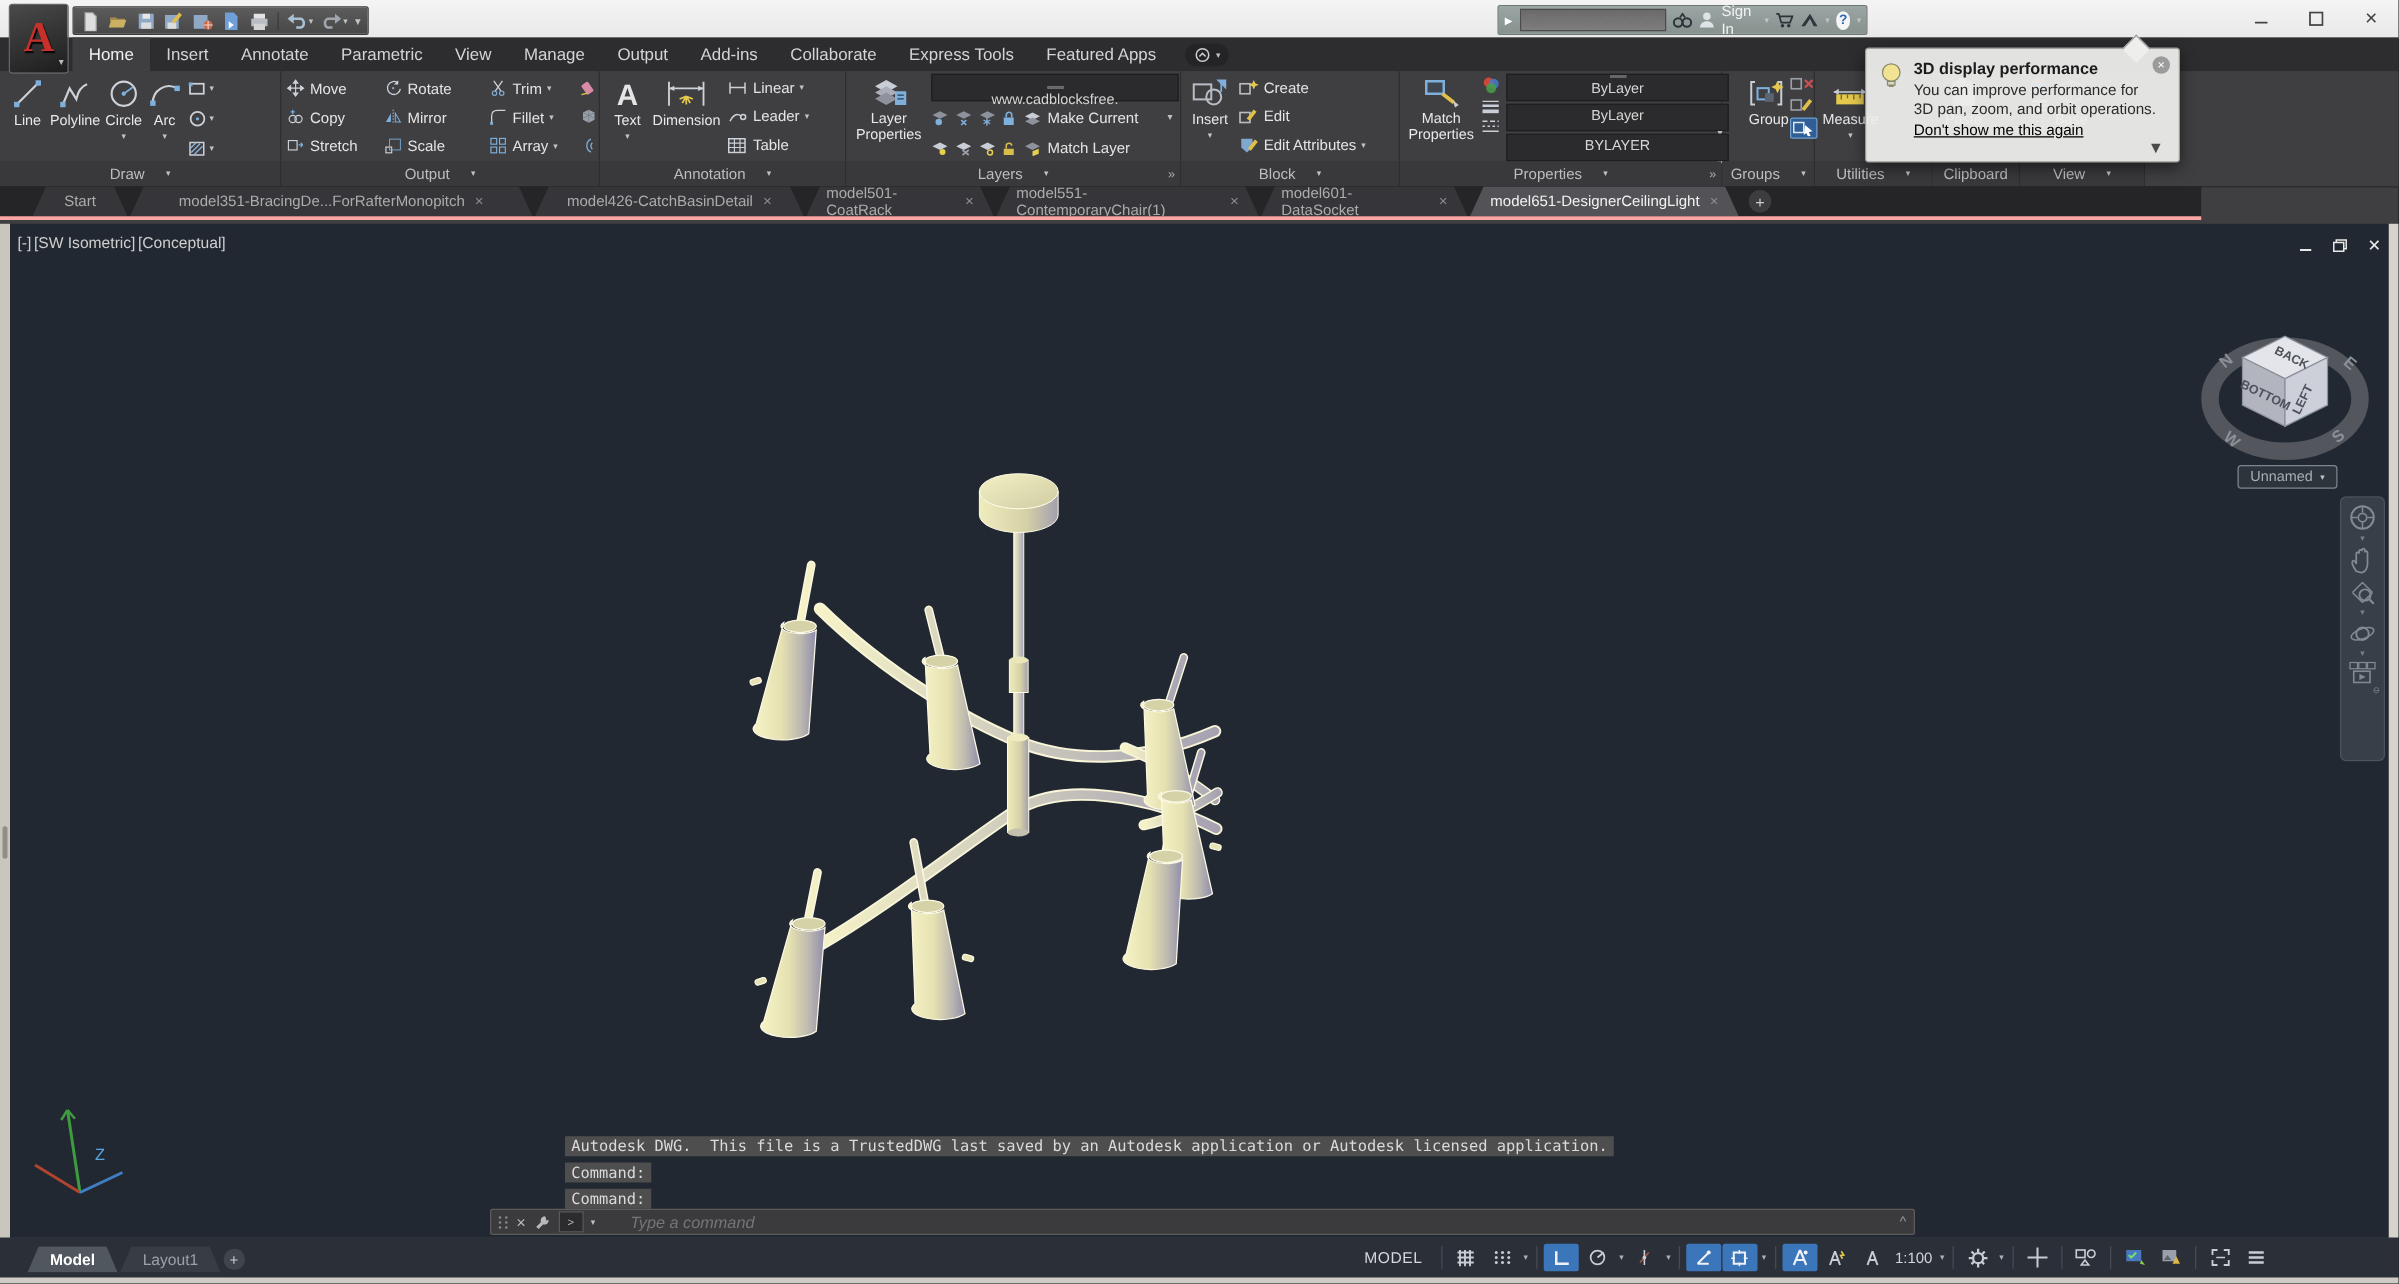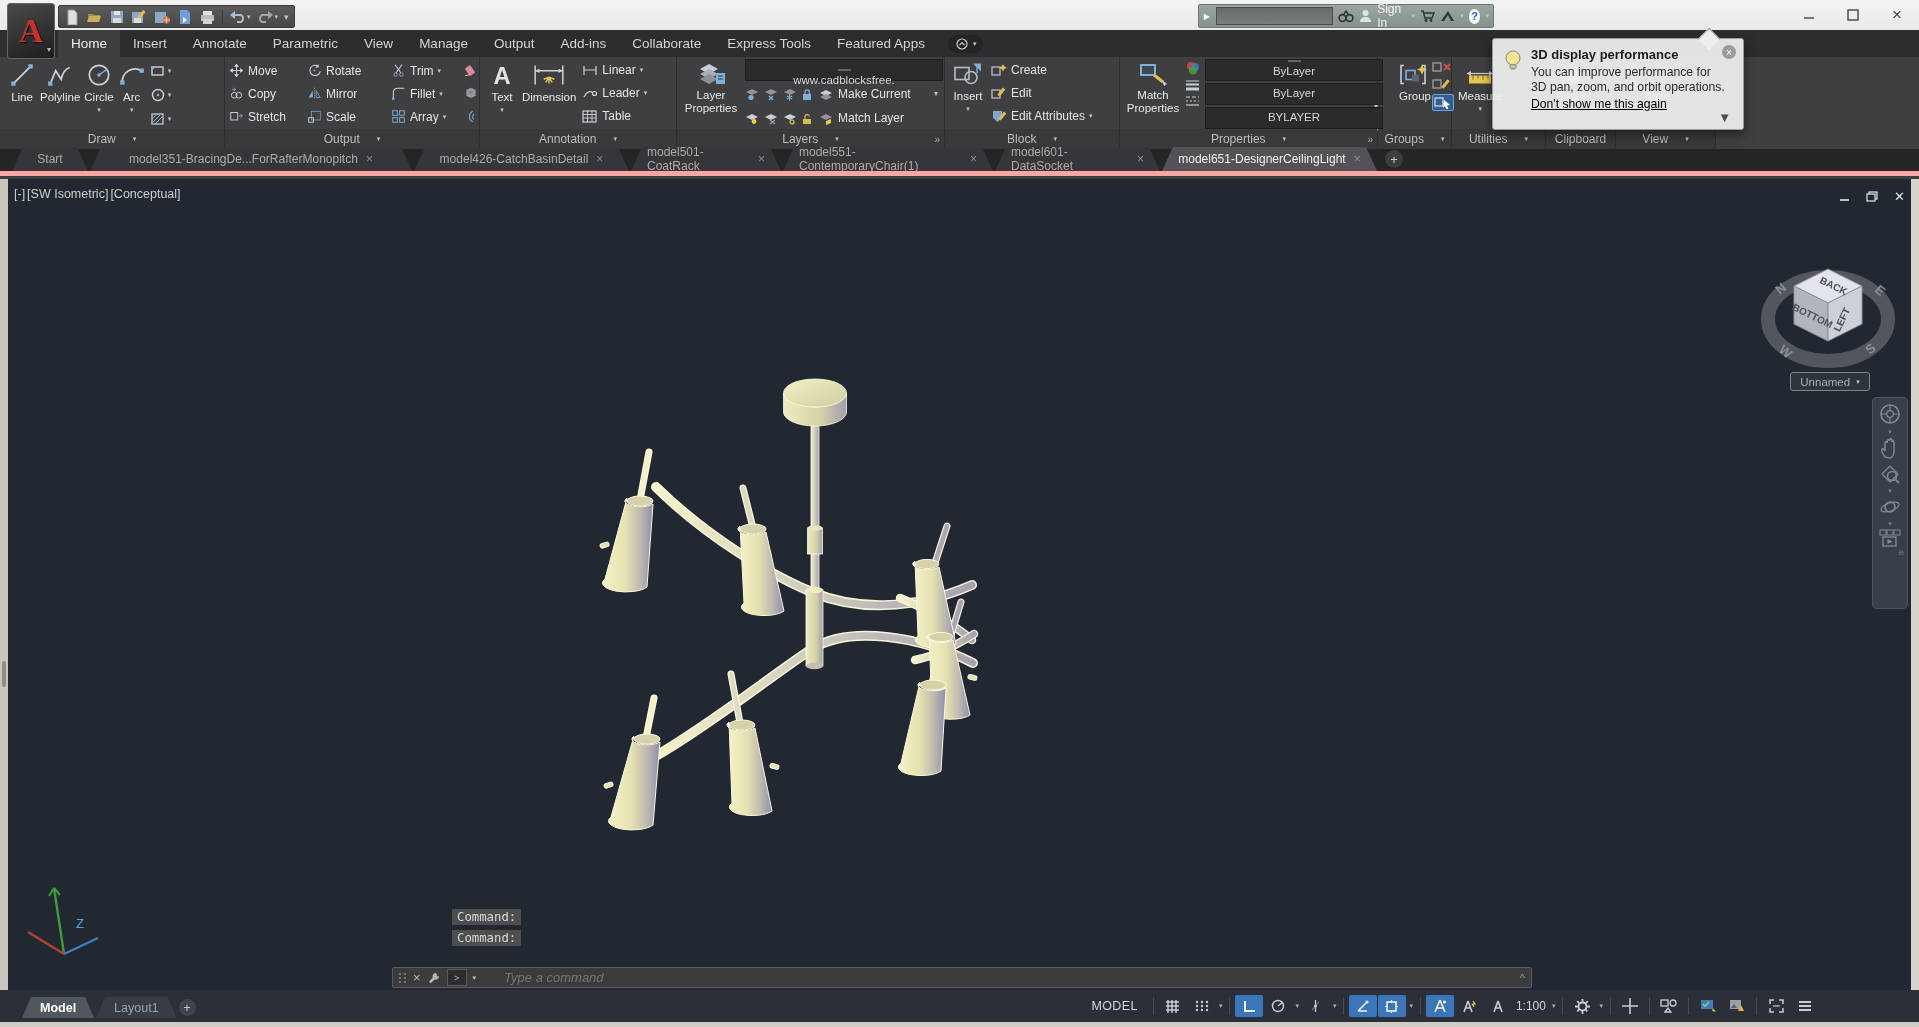--- a/index.html
+++ b/index.html
@@ -37,21 +37,21 @@
   .pfoot .exp{position:absolute;right:4px;color:#a8a8a8;font-size:10px;}
   .pbody{position:absolute;left:0;top:0;width:100%;height:72px;display:flex;align-items:flex-start;}
   .bigbtn{display:flex;flex-direction:column;align-items:center;padding-top:4px;gap:2px;color:#e8e8e8;font-size:11.5px;line-height:1.1;text-align:center;}
   .srow{display:flex;align-items:center;gap:4px;height:22px;color:#e4e4e4;font-size:12px;white-space:nowrap;}
   .mini{display:flex;align-items:center;gap:2px;height:22px;}
   .col{display:flex;flex-direction:column;justify-content:flex-start;}
   .combo{height:20px;background:#2b2b2d;border:1px solid #1e1e1f;display:flex;align-items:center;gap:3px;padding:0 4px;color:#d6d6d6;font-size:11.5px;flex-direction:column;}
   .combo .dd{margin-left:auto;color:#c0c0c0;font-size:8px;}
   .swatch{width:11px;height:11px;background:#9aa0a8;border:1px solid #63676d;}
   
-  .doctabs{position:absolute;left:0;top:149px;width:1919px;height:27px;background:#252527;display:flex;align-items:flex-end;padding-left:12px;box-sizing:border-box;border-bottom:5px solid #fca5a5;}
+  .doctabs{position:absolute;left:0;top:149px;width:1761px;height:27px;background:#252527;display:flex;align-items:flex-end;padding-left:26px;box-sizing:border-box;border-bottom:3px solid #fca5a5;}
   .dtab{height:24px;margin-right:2px;background:#35353a;color:#acacac;font-size:12px;display:flex;align-items:center;justify-content:center;gap:8px;clip-path:polygon(11px 0,calc(100% - 11px) 0,100% 100%,0 100%);padding:0 16px;box-sizing:border-box;}
   .dtab .x{color:#8e8e8e;font-size:12px;}
   .dtab.active{background:#525257;color:#f2f2f2;}
   .dplus{width:18px;height:18px;border-radius:9px;background:#3d3d41;color:#c9c9c9;display:flex;align-items:center;justify-content:center;font-size:13px;margin:0 0 3px 6px;}
   
   .viewport{position:absolute;left:0;top:179px;width:1919px;height:811px;background:#212831;overflow:hidden;}
   .vplabel{position:absolute;left:14px;top:8px;color:#cfcfcf;font-size:12.5px;display:flex;gap:2px;}
   .vpwin{position:absolute;right:14px;top:10px;display:flex;gap:16px;align-items:center;color:#e8e8e8;}
   .edgeL{position:absolute;left:0;top:179px;width:8px;height:811px;background:#c9c6be;z-index:40;}
   .edgeL .grip{position:absolute;left:2px;top:482px;width:4px;height:26px;background:#918e86;border-radius:2px;}
@@ -921,20 +921,21 @@
 
     <svg class="abs" style="left:20px;top:697px;" width="100" height="90">
       <path d="M44 78L34 12" stroke="#3f9b3f" stroke-width="2.4"></path>
       <path d="M34 12l-5 8M34 12l6 7" stroke="#3f9b3f" stroke-width="2"></path>
       <path d="M44 78L8 56" stroke="#b0452f" stroke-width="2.4"></path>
       <path d="M44 78l34-16" stroke="#3f7fc1" stroke-width="2.4"></path>
       <text x="56" y="52" fill="#5aa4e0" font-size="13" font-family="Liberation Sans,sans-serif">Z</text>
     </svg>
 
     <div class="cmdhist">
+      <span class="chip">Autodesk DWG.  This file is a TrustedDWG last saved by an Autodesk application or Autodesk licensed application.</span>
       <span class="chip">Command:</span>
       <span class="chip">Command:</span>
     </div>
 
     <div class="cmdbar">
       <span class="grip">
           <i></i>
           <i></i>
           <i></i>
           <i></i>

